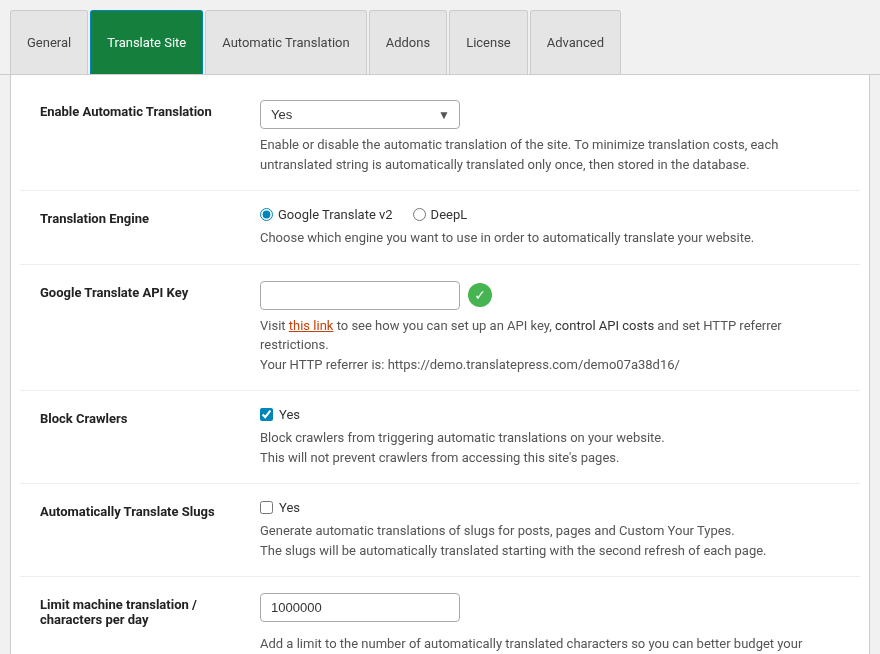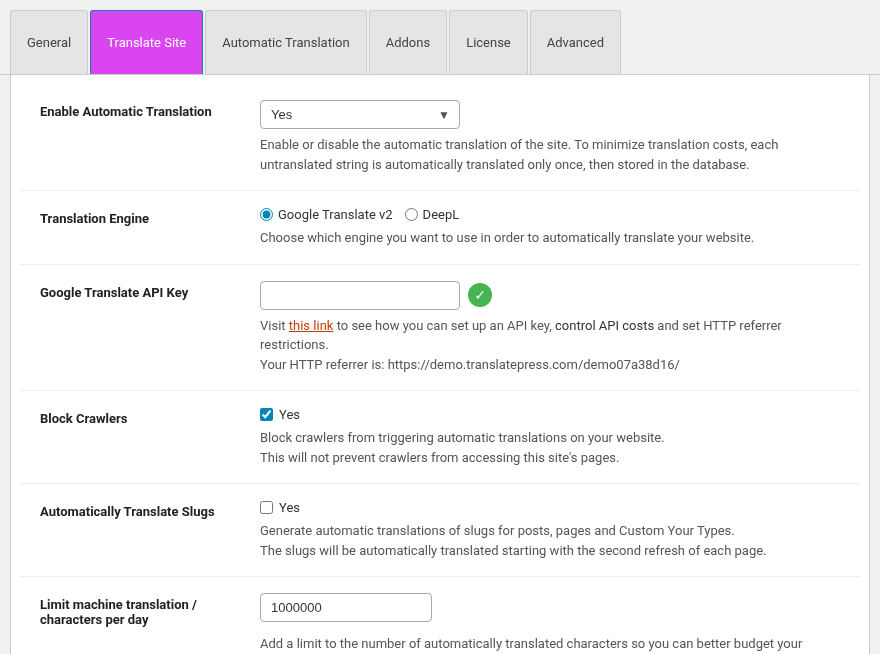--- a/index.html
+++ b/index.html
@@ -23,21 +23,21 @@
       border: 1px solid #ccc;
       border-bottom: none;
       border-radius: 3px 3px 0 0;
       background: #e5e5e5;
       cursor: pointer;
       font-size: 13px;
       color: #444;
       text-decoration: none;
     }
     .tab.active {
-      background: #d946ef;
+      background: #15803d;
       color: #fff;
       border-color: #0085ba;
     }
     .content {
       background: #fff;
       border: 1px solid #ccc;
       border-top: none;
       margin: 0 10px 10px 10px;
       padding: 9px;
     }
@@ -85,21 +85,21 @@
     }
     .description {
       margin-top: 6px;
       font-size: 13px;
       color: #555;
       line-height: 1.5;
     }
     .radio-group {
       display: flex;
       align-items: center;
-      gap: 12px;
+      gap: 20px;
       margin-bottom: 4px;
     }
     .radio-option {
       display: flex;
       align-items: center;
       gap: 5px;
       font-size: 13px;
       color: #333;
       cursor: pointer;
     }
@@ -151,21 +151,21 @@
     .checkbox-option input[type="checkbox"] {
       margin: 0;
       accent-color: #0085ba;
       cursor: pointer;
     }
     input[type="number"] {
       padding: 6px 10px;
       border: 1px solid #aaa;
       border-radius: 4px;
       font-size: 13px;
-      width: 172px;
+      width: 200px;
       color: #333;
       margin-bottom: 6px;
     }
     .bold-text {
       font-weight: 400;
       color: #333;
     }
   </style>
 </head>
 <body>

